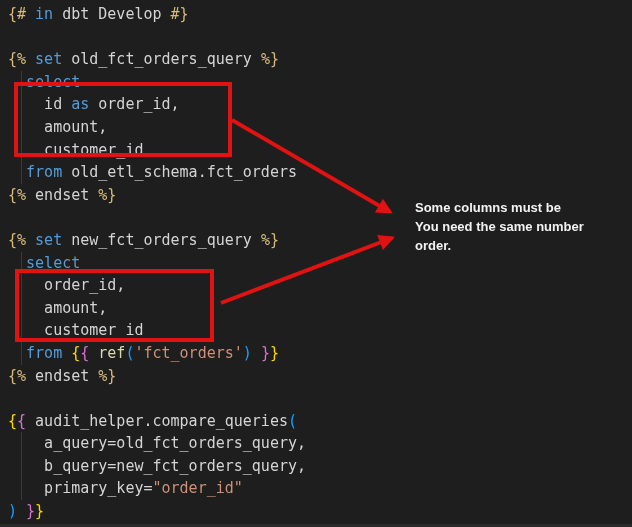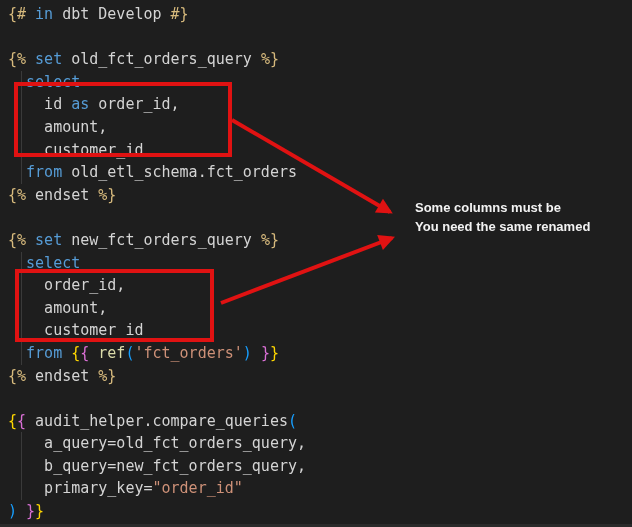--- a/index.html
+++ b/index.html
@@ -65,17 +65,18 @@
       </marker>
     </defs>
     <rect x="16" y="84" width="214" height="71" fill="none" stroke="var(--annotation-red)" stroke-width="4"></rect>
     <rect x="17" y="271" width="195" height="69" fill="none" stroke="var(--annotation-red)" stroke-width="4"></rect>
     <line x1="232" y1="120" x2="390" y2="212" stroke="var(--annotation-red)" stroke-width="4" marker-end="url(#arrowhead)"></line>
     <line x1="221" y1="303" x2="392" y2="238" stroke="var(--annotation-red)" stroke-width="4" marker-end="url(#arrowhead)"></line>
   </svg>
 
   <div id="note">
     <div>Some columns must be</div>
-    <div>You need the same renamed</div>
+    <div>You need the same number</div>
+    <div>order.</div>
   </div>
 
   <div id="window-edge"></div>
 </div>
 
 </body></html>

